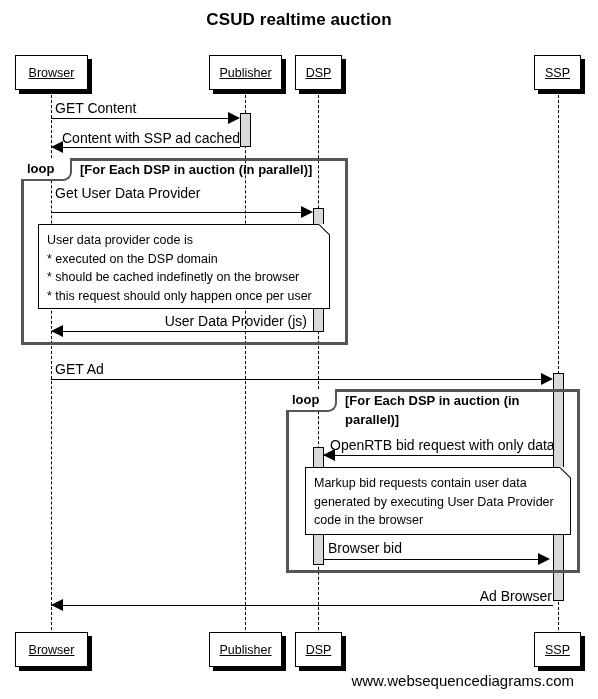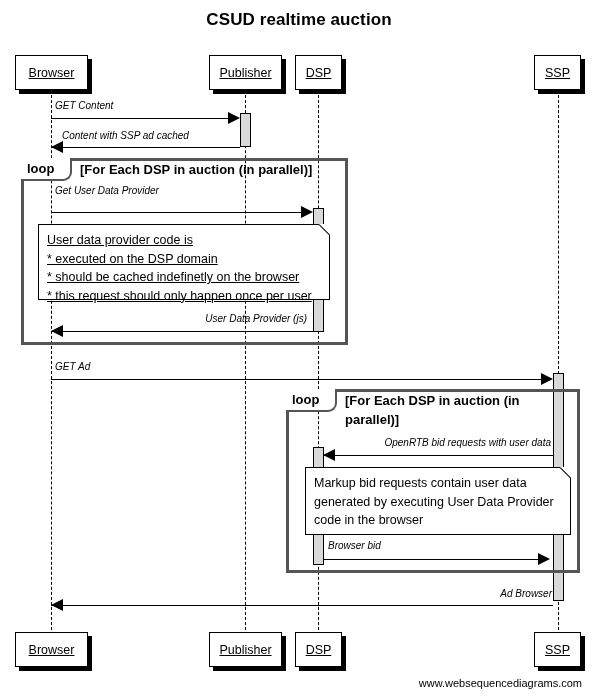--- a/index.html
+++ b/index.html
@@ -27,23 +27,23 @@
     left: 0;
     top: 10px;
     width: 598px;
     text-align: center;
     font-size: 17px;
     font-weight: bold;
     letter-spacing: 0.1px;
   }
   .footer {
     position: absolute;
-    right: 16px;
+    right: 24px;
     bottom: 10px;
-    font-size: 11px;
+    font-size: 15px;
   }
   
   .actor {
     position: absolute;
     background: #ffffff;
     border: 1.6px solid #000000;
     box-shadow: 4px 4px 0 0 #000000;
     display: flex;
     align-items: center;
     justify-content: center;
@@ -77,24 +77,23 @@
   .arrow-head {
     position: absolute;
     width: 0; height: 0;
     border-top: 6px solid transparent;
     border-bottom: 6px solid transparent;
   }
   .arrow-right { border-left: 12px solid #000000; }
   .arrow-left  { border-right: 12px solid #000000; }
   .msg-label {
     position: absolute;
-    font-size: 10px;
+    font-size: 14px;
     white-space: nowrap;
     background: transparent;
-    font-style: italic;
   }
   .msg-label.right-align { text-align: right; }
   
   .frame {
     position: absolute;
     border: 3px solid #555555;
     box-sizing: border-box;
     background: transparent;
   }
   .frame-tab {
@@ -187,42 +186,42 @@
   <div class="frame" style="left:21px; top:158px; width:327px; height:187px;"></div>
   <div class="frame-tab" style="left:21px; top:158px; width:51px; height:23px;">
     <span>loop</span>
   </div>
   <div class="frame-cond" style="left:80px; top:160px; width:250px;">[For Each DSP in auction (in parallel)]</div>
 
   <div class="msg-label" style="left:55px; top:185px;">Get User Data Provider</div>
   <div class="msg-line" style="left:51px; top:212px; width:253px;"></div>
   <div class="arrow-head arrow-right" style="left:301px; top:206px;"></div>
 
-  <div class="note" style="left:38px; top:224px; width:292px; height:76px;text-decoration:underline;">User data provider code is
+  <div class="note" style="left:38px; top:224px; width:292px; height:85px;">User data provider code is
 * executed on the DSP domain
 * should be cached indefinetly on the browser
 * this request should only happen once per user</div>
   <div class="note-fold" style="left:319px; top:224px;"></div>
   <div class="note-fold-edge" style="left:319px; top:224px;"></div>
 
   <div class="msg-label right-align" style="left:144px; top:313px; width:163px;">User Data Provider (js)</div>
   <div class="msg-line" style="left:51px; top:331px; width:262px;"></div>
   <div class="arrow-head arrow-left" style="left:51px; top:325px;"></div>
 
   <div class="msg-label" style="left:55px; top:361px;">GET Ad</div>
   <div class="msg-line" style="left:51px; top:379px; width:493px;"></div>
   <div class="arrow-head arrow-right" style="left:541px; top:373px;"></div>
 
   <div class="frame" style="left:286px; top:389px; width:294px; height:184px;"></div>
   <div class="frame-tab" style="left:286px; top:389px; width:51px; height:23px;">
     <span>loop</span>
   </div>
   <div class="frame-cond" style="left:345px; top:391px; width:205px;">[For Each DSP in auction (in parallel)]</div>
 
-  <div class="msg-label right-align" style="left:330px; top:437px; width:221px;">OpenRTB bid requests with user data</div>
+  <div class="msg-label right-align" style="left:330px; top:437px; width:221px;">OpenRTB bid request with only data</div>
   <div class="msg-line" style="left:323px; top:455px; width:230px;"></div>
   <div class="arrow-head arrow-left" style="left:323px; top:449px;"></div>
 
   <div class="note" style="left:305px; top:467px; width:266px; height:68px;">Markup bid requests contain user data generated by executing User Data Provider code in the browser</div>
   <div class="note-fold" style="left:560px; top:467px;"></div>
   <div class="note-fold-edge" style="left:560px; top:467px;"></div>
 
   <div class="msg-label" style="left:328px; top:540px;">Browser bid</div>
   <div class="msg-line" style="left:323px; top:559px; width:218px;"></div>
   <div class="arrow-head arrow-right" style="left:538px; top:553px;"></div>

